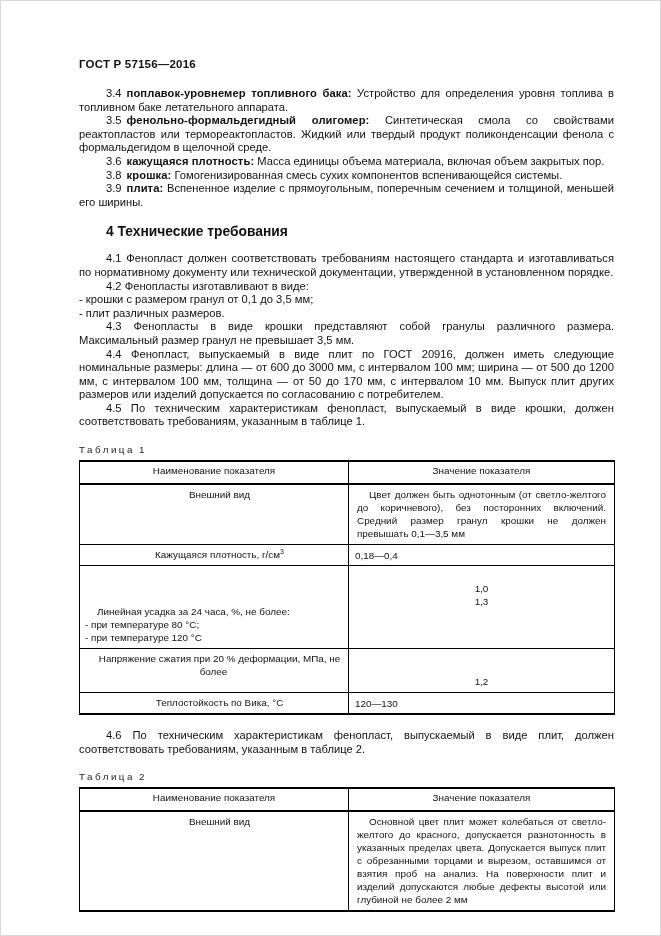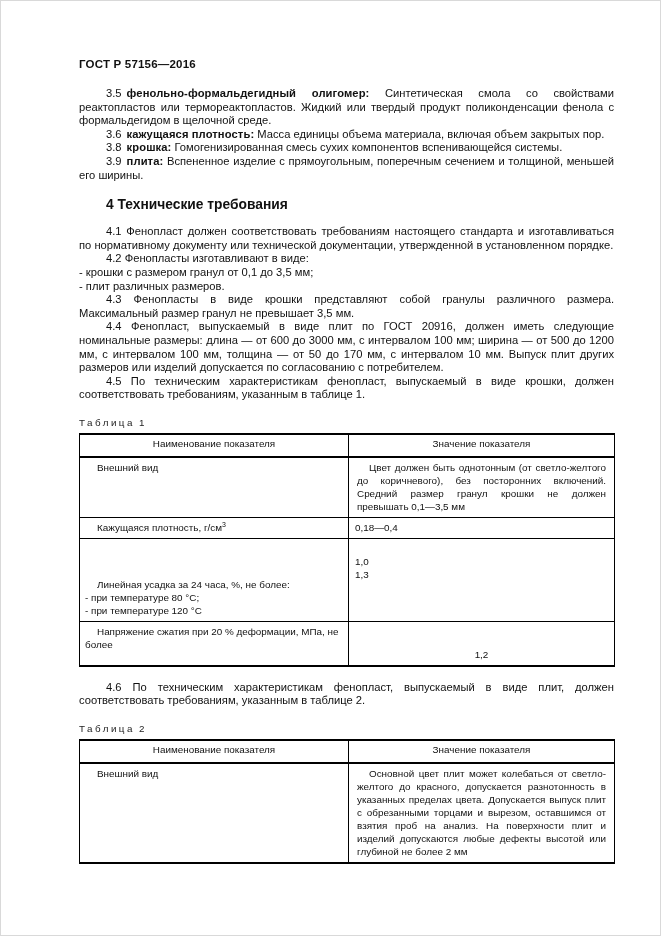--- a/index.html
+++ b/index.html
@@ -45,39 +45,40 @@
   col.c1 { width:269px; }
   col.c2 { width:266px; }
   th {
     font-weight:normal; text-align:center;
     padding:2px 4px 6px 4px;
     border-bottom:2px solid #000;
   }
   th.h1 { border-right:1px solid #000; }
   td { border-top:1px solid #000; vertical-align:top; }
   td.name { border-right:1px solid #000; padding:3px 6px 4px 5px; }
-  td.name .p { text-indent:12px; }
+  td.name .p { text-indent:12px;text-align:center; }
   td.name .line { min-height:13px; }
   td.name .line.first { text-indent:12px;margin-top:36px; }
   td.val.center { text-align:left; vertical-align:middle; padding:2px 6px; }
   td.val.para  { padding:3px 8px 4px 8px; }
   td.val.para .p { text-align:justify; text-indent:12px; }
-  td.val.lines { padding:3px 6px 4px 6px; }
+  td.val.lines { text-align:center; padding:3px 6px 4px 6px; }
   td.val.lines .line { min-height:13px; }
   td.val.bottom { text-align:center; vertical-align:bottom; padding:2px 6px 4px 6px; }
   td.name.tall { padding-bottom:14px; }
   sup { font-size:7px; vertical-align:super; line-height:0; }
 </style>
 </head>
 <body>
 
 <div class="page">
 
   <div class="doc-header">ГОСТ Р 57156—2016</div>
 
+  <p class="body"><span class="num">3.4</span><b>поплавок-уровнемер топливного бака:</b> <span>Устройство для определения уровня топлива в топливном баке летательного аппарата.</span></p>
   <p class="body"><span class="num">3.5</span><b>фенольно-формальдегидный олигомер:</b> <span>Синтетическая смола со свойствами реактопластов или термореактопластов. Жидкий или твердый продукт поликонденсации фенола с формальдегидом в щелочной среде.</span></p>
   <p class="body"><span class="num">3.6</span><b>кажущаяся плотность:</b> <span>Масса единицы объема материала, включая объем закрытых пор.</span></p>
   <p class="body"><span class="num">3.8</span><b>крошка:</b> <span>Гомогенизированная смесь сухих компонентов вспенивающейся системы.</span></p>
   <p class="body"><span class="num">3.9</span><b>плита:</b> <span>Вспененное изделие с прямоугольным, поперечным сечением и толщиной, меньшей его ширины.</span></p>
 
   <h2 class="section"><span class="num">4</span> <span>Технические требования</span></h2>
 
   <p class="body">4.1  Фенопласт должен соответствовать требованиям настоящего стандарта и изготавливаться по нормативному документу или технической документации, утвержденной в установленном порядке.</p>
   <p class="body">4.2  Фенопласты изготавливают в виде:</p>
   <p class="body noindent">- крошки с размером гранул от 0,1 до 3,5 мм;</p>
@@ -123,20 +124,26 @@
         <div class="line">1,0</div>
         <div class="line">1,3</div>
       </td>
     </tr>
     <tr>
       <td class="name tall">
             <div class="p">Напряжение сжатия при 20 % деформации, МПа, не более</div>
           </td>
       <td class="val bottom">1,2</td>
     </tr>
+    <tr>
+      <td class="name">
+            <div class="p">Теплостойкость по Вика, °С</div>
+          </td>
+      <td class="val center">120—130</td>
+    </tr>
   </tbody>
     </table>
 
   <p class="body" style="margin-top:14px;">4.6  По техническим характеристикам фенопласт, выпускаемый в виде плит, должен соответствовать требованиям, указанным в таблице 2.</p>
 
   <div class="tbl-label"><span class="word">Таблица</span><span class="tnum">2</span></div>
 
   <table>
     <colgroup>
         <col class="c1">

